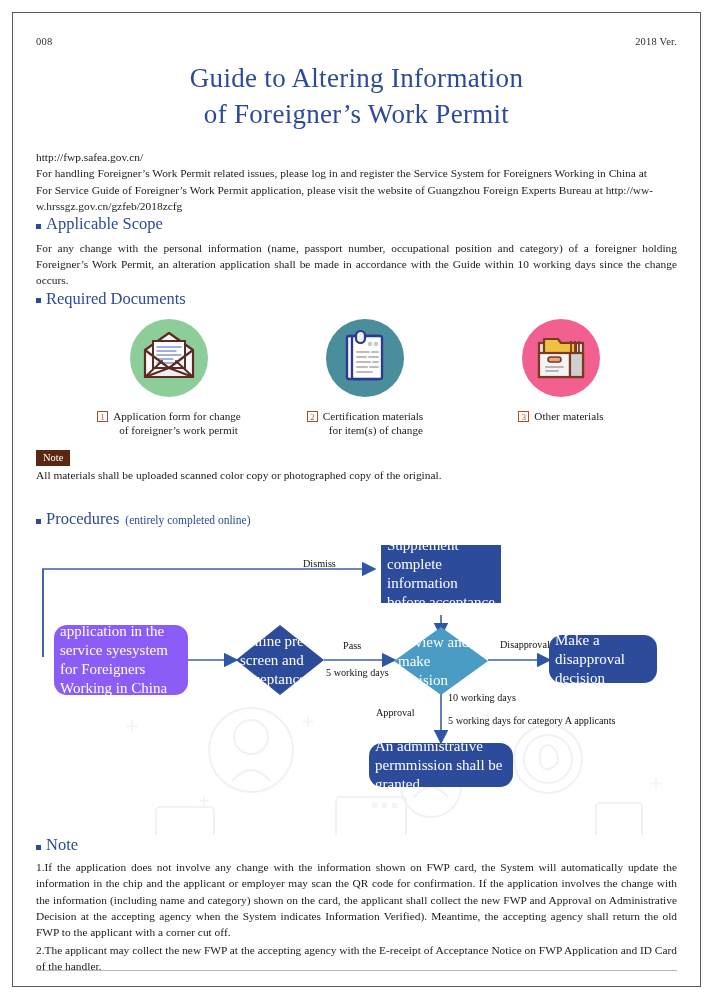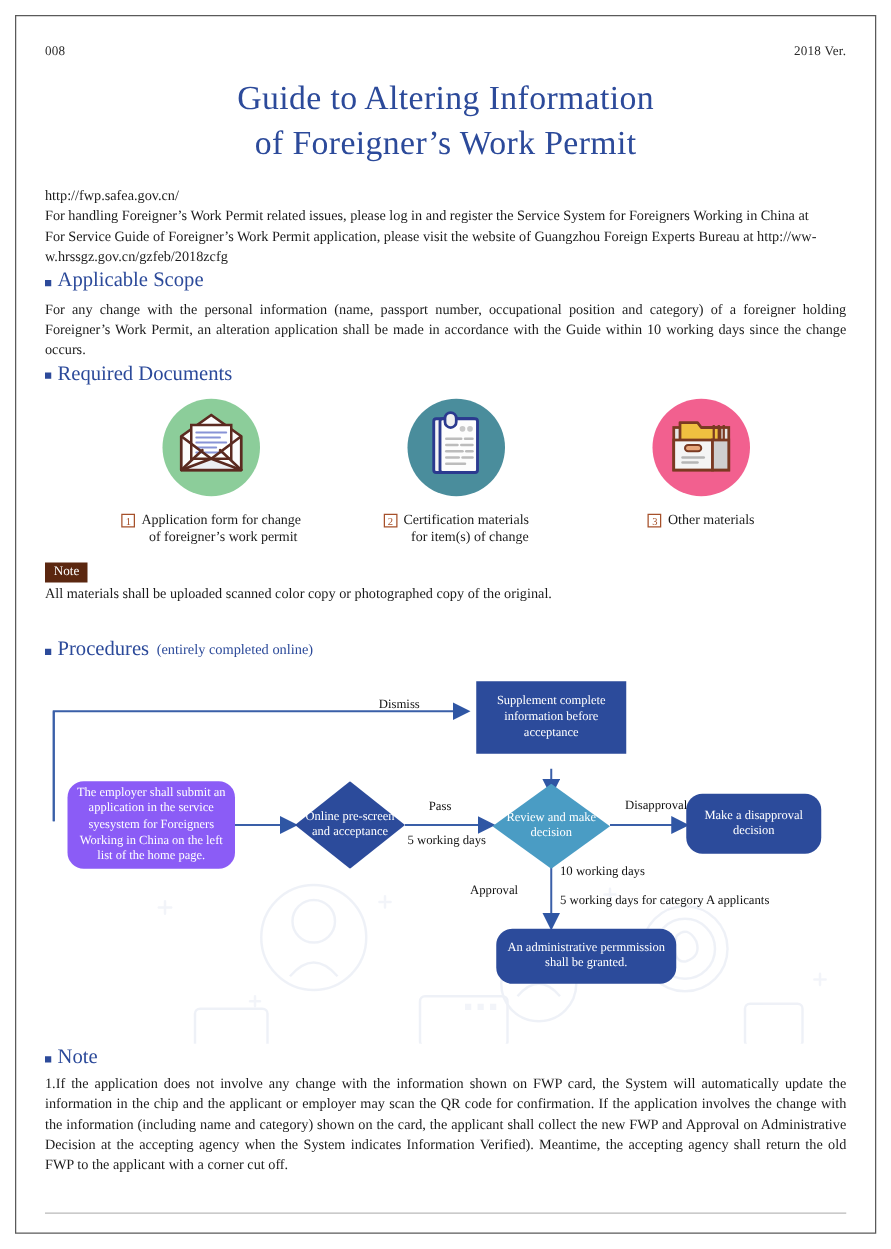--- a/index.html
+++ b/index.html
@@ -171,23 +171,23 @@
     opacity: .5;
     pointer-events: none;
   }
   .flow-svg {
     position: absolute;
     left: 0; top: 0;
   }
   .fnode {
     position: absolute;
     color: #ffffff;
-    font-size: 10px;
+    font-size: 15px;
     line-height: 1.26;
-    text-align: center;
+    text-align: left;
     display: flex;
     align-items: center;
     justify-content: center;
     box-sizing: border-box;
   }
   .fnode.rounded { border-radius: 13px; }
   .fnode .inner { padding: 0 6px; }
   .flabel {
     position: absolute;
     font-size: 10.2px;
@@ -422,37 +422,38 @@
         </svg>
         <div class="fnode" style="left:0; top:0; width:94px; height:68px;">
           <span class="inner" style="padding:0 4px">Review and make decision</span>
         </div>
       </div>
 
       <div class="fnode rounded" style="left:513px; top:100px; width:108px; height:48px; background:#2c4b9b;">
         <span class="inner">Make a disapproval decision</span>
       </div>
 
-      <div class="fnode rounded" style="left:333px; top:208px; width:144px; height:44px; background:#2c4b9b;margin-left:28px;">
+      <div class="fnode rounded" style="left:333px; top:208px; width:144px; height:44px; background:#2c4b9b;">
         <span class="inner">An administrative permmission shall be granted.</span>
       </div>
 
       <div class="flabel" style="left:267px; top:23px;">Dismiss</div>
       <div class="flabel" style="left:307px; top:105px;">Pass</div>
       <div class="flabel" style="left:290px; top:132px;">5 working days</div>
       <div class="flabel" style="left:464px; top:104px;">Disapproval</div>
       <div class="flabel" style="left:340px; top:172px;">Approval</div>
       <div class="flabel" style="left:412px; top:157px;">10 working days</div>
       <div class="flabel" style="left:412px; top:180px;">5 working days for category A applicants</div>
     </div>
 
     <div class="bottom-note">
       <div class="sec-head" style="margin-top:0; margin-bottom:4px;">
         <span class="bullet"></span>
         <span>Note</span>
       </div>
       <p class="para">1.If the application does not involve any change with the information shown on FWP card, the System will automatically update the information in the chip and the applicant or employer may scan the QR code for confirmation. If the application involves the change with the information (including name and category) shown on the card, the applicant shall collect the new FWP and Approval on Administrative Decision at the accepting agency when the System indicates Information Verified). Meantime, the accepting agency shall return the old FWP to the applicant with a corner cut off.</p>
+      <p class="para">2.The applicant may collect the new FWP at the accepting agency with the E-receipt of Acceptance Notice on FWP Application and ID Card of the handler.</p>
     </div>
 
   </div>
 
   <div class="footer-rule"></div>
 </div>
 
 </body></html>

